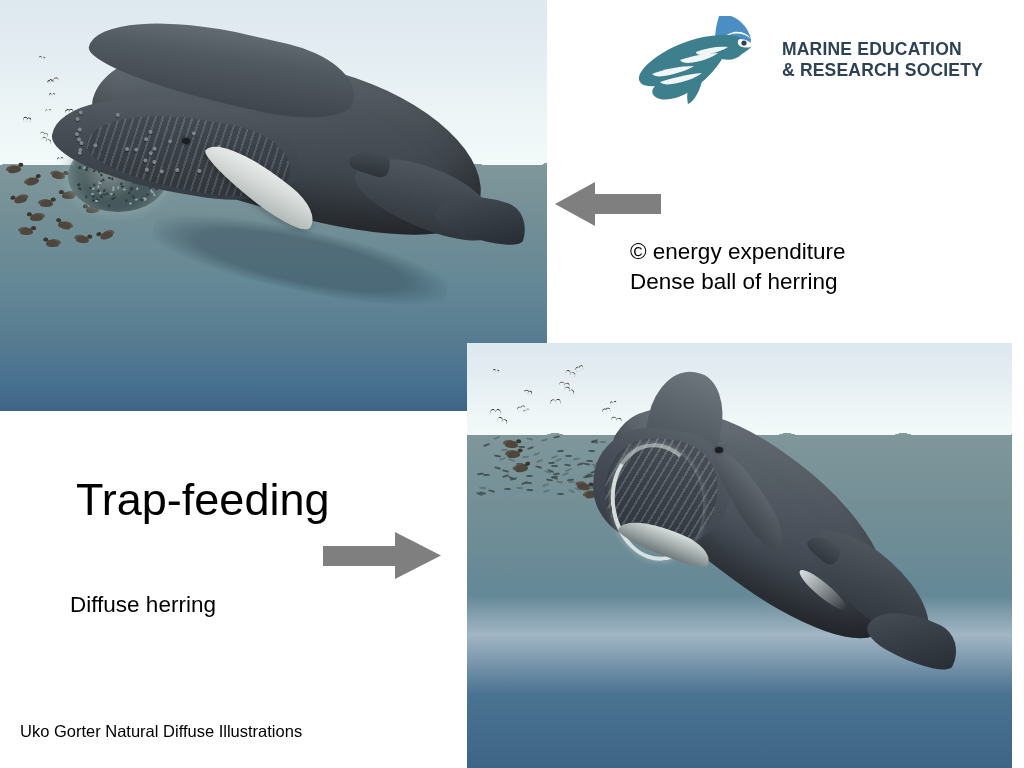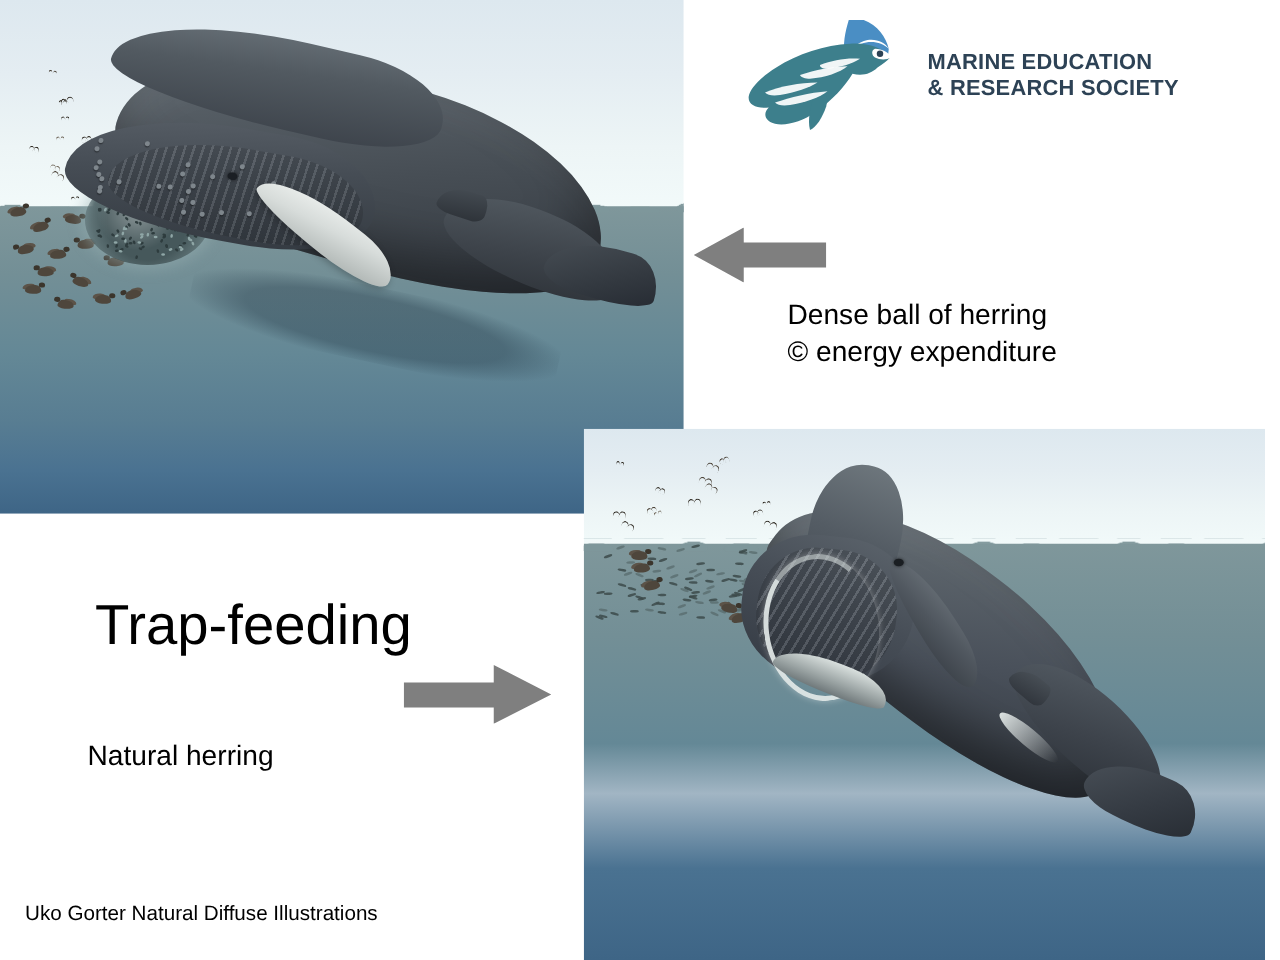--- a/index.html
+++ b/index.html
@@ -751,21 +751,21 @@
       <div class="w2-lowerjaw"></div>
       <div class="w2-throat"></div>
       <div class="w2-trap-arc"></div>
       <div class="w2-lip"></div>
       <div class="w2-pecfin"></div>
       <div class="w2-belly-white"></div>
       <div class="w2-eye"></div>
     </div>
   </div>
 
-  <div class="logo-wrap" style="left:596px; top:12px;">
+  <div class="logo-wrap" style="left:636px; top:12px;">
     <svg class="logo-mark" viewBox="0 0 132 96" aria-hidden="true">
 
       <path d="M83 4 C80 14 78 24 80 33 C84 27 90 22 98 20 C106 19 112 22 115 27
                C113 18 106 8 95 4 Z" fill="#4a8ec4"></path>
       <path d="M80 33 C86 31 95 31 102 34 C110 37 114 42 115 27 C110 22 101 20 93 23 C87 25 82 29 80 33 Z" fill="#4a8ec4"></path>
 
       <path d="M116 34 C110 26 98 22 84 23 C64 24 42 31 25 42 C12 50 4 59 3 65
                C2 72 9 75 19 74 C14 79 16 85 24 87 C33 89 46 85 56 78
                C70 68 80 57 86 47 C94 49 101 47 106 42 C110 39 114 37 116 34 Z" fill="#3d7f8c"></path>
 
@@ -786,31 +786,31 @@
   </div>
 
 
   <div class="arrow" style="left:555px; top:182px;">
     <svg width="106" height="44" viewBox="0 0 106 44" aria-hidden="true">
       <polygon points="0,22 40,0 40,12 106,12 106,32 40,32 40,44" fill="#7f7f7f"></polygon>
     </svg>
   </div>
 
   <div class="body-copy" style="left:630px; top:237px;">
+    <div>© energy expenditure</div>
     <div>Dense ball of herring</div>
-    <div>© energy expenditure</div>
   </div>
 
   <div class="heading" style="left:76px; top:476px;">Trap-feeding</div>
 
   <div class="arrow" style="left:323px; top:532px;">
     <svg width="118" height="47" viewBox="0 0 118 47" aria-hidden="true">
       <polygon points="0,14 72,14 72,0 118,23.5 72,47 72,34 0,34" fill="#7f7f7f"></polygon>
     </svg>
   </div>
 
   <div class="body-copy" style="left:70px; top:590px;">
-    <div>Natural herring</div>
+    <div>Diffuse herring</div>
   </div>
 
   <div class="credit" style="left:20px; top:722px;">Uko Gorter Natural Diffuse Illustrations</div>
 
 </div>
 
 </body></html>

